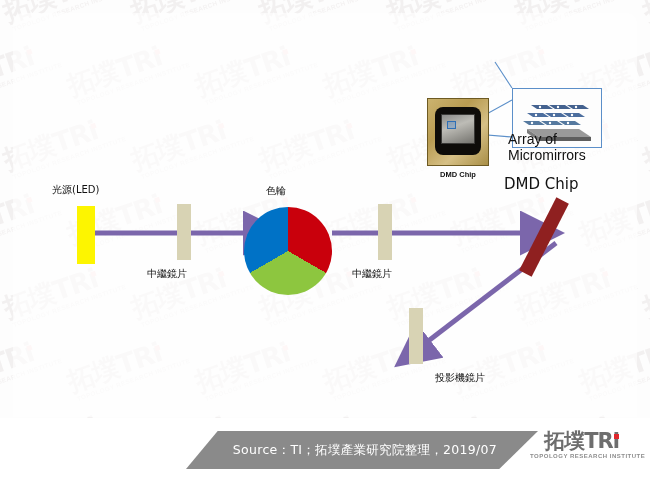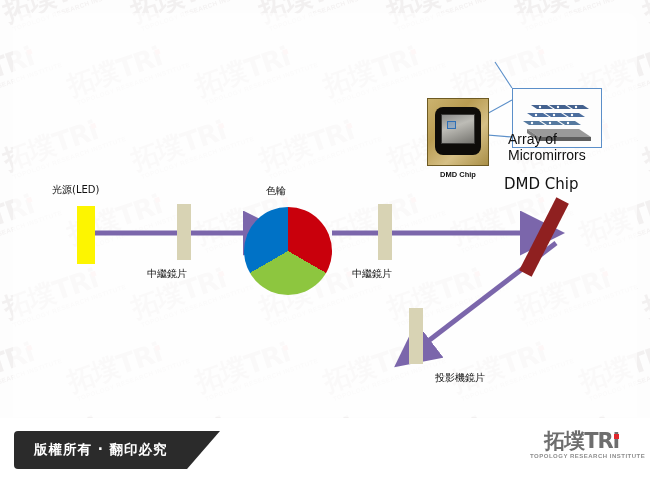--- a/index.html
+++ b/index.html
@@ -529,22 +529,22 @@
 
   <div class="dlabel" style="left:52px; top:183px;">光源(LED)</div>
   <div class="dlabel" style="left:266px; top:184px;">色輪</div>
   <div class="dlabel" style="left:147px; top:267px;">中繼鏡片</div>
   <div class="dlabel" style="left:352px; top:267px;">中繼鏡片</div>
   <div class="dlabel" style="left:391px; top:371px;margin-left:44px;">投影機鏡片</div>
   <div class="dlabel" style="left:504px; top:175px; font-size:15px;">DMD Chip</div>
 
   <div class="footer">
     <div class="footer-bg"></div>
-    <div class="bar-dark">
-      <span>版權所有 · 翻印必究</span>
+    <div class="bar-gray">
+      <span>Source：TI；拓墣產業研究院整理，2019/07</span>
     </div>
     <div class="logo-box">
       <div class="logo-main"><span>拓墣TRi</span><span class="logo-dot"></span></div>
       <div class="logo-sub">TOPOLOGY RESEARCH INSTITUTE</div>
     </div>
   </div>
 
 </div>
 
 </body></html>

